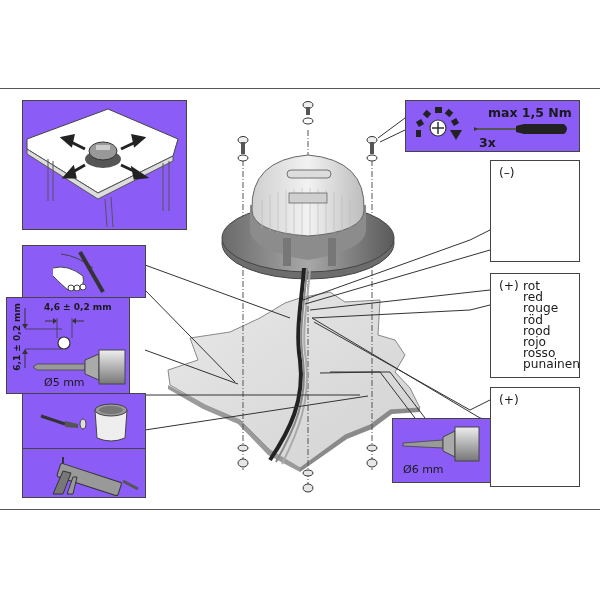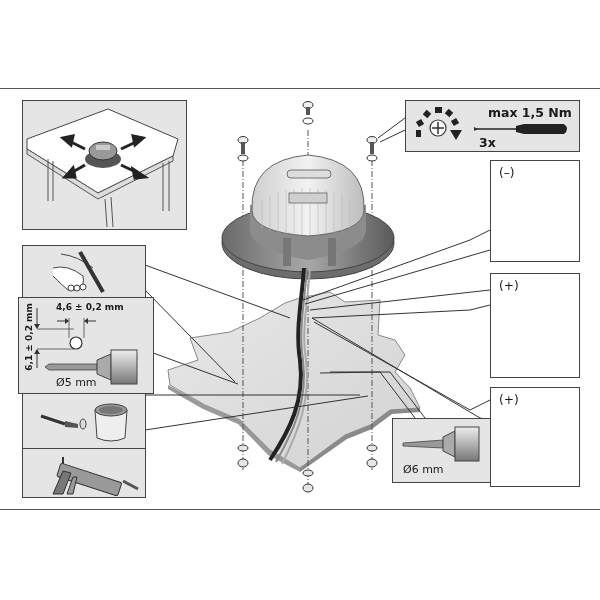--- a/index.html
+++ b/index.html
@@ -1,21 +1,21 @@
 <!DOCTYPE html>
 <html><head>
 <meta charset="utf-8">
 <style>
   html, body { margin:0; padding:0; background:#ffffff; }
   body { width:600px; height:600px; position:relative; overflow:hidden;
          font-family: "DejaVu Sans", "Liberation Sans", sans-serif; color:#1a1a1a; }
   .frame { position:absolute; left:-2px; top:88px; width:603px; height:422px;
            border:1.5px solid #555; box-sizing:border-box; }
   svg.art { position:absolute; left:0; top:0; }
-  .panel { position:absolute; border:1.5px solid #444; background:#e5e5e5; box-sizing:border-box; }
+  .panel { position:absolute; border:1.5px solid #444; background:#8b5cf6; box-sizing:border-box; }
   .label-box { position:absolute; border:1.5px solid #444; background:#fff; box-sizing:border-box;
                font-size:12.2px; line-height:11.2px; }
   .label-box .sign { position:absolute; left:8px; top:7px; }
   .label-box .words { position:absolute; left:32px; top:7px; }
   .label-box .words div { white-space:nowrap; }
   .torque-text { position:absolute; font-weight:bold; font-size:12.5px; white-space:nowrap; }
   .dim { position:absolute; font-weight:bold; font-size:9px; white-space:nowrap; }
   .drill-lbl { position:absolute; font-weight:normal; font-size:11px; white-space:nowrap; }
 </style>
 </head>
@@ -167,21 +167,21 @@
   <svg width="120" height="50" viewBox="0 0 120 50">
     <path d="M38,8 Q55,10 70,22" stroke="#444" fill="none"></path>
     <path d="M30,22 Q45,18 60,30 Q62,40 55,44 L45,44 Q40,40 30,30" fill="#fff" stroke="#444"></path>
     <line x1="57" y1="6" x2="80" y2="46" stroke="#333" stroke-width="4"></line>
     <circle cx="48" cy="42" r="3" fill="#fff" stroke="#444"></circle>
       <circle cx="54" cy="42" r="3" fill="#fff" stroke="#444"></circle>
     <circle cx="60" cy="41" r="3" fill="#fff" stroke="#444"></circle>
   </svg>
 </div>
 
-<div class="panel" style="left:18px;top:297px;width:136px;height:97px;">
+<div class="panel" style="left:6px;top:297px;width:124px;height:97px;">
   <svg width="120" height="94" viewBox="0 0 120 94" style="position:absolute;left:0;top:0;">
     <line x1="18" y1="10" x2="18" y2="30" stroke="#333"></line>
     <line x1="18" y1="52" x2="18" y2="70" stroke="#333"></line>
     <polygon points="15,26 21,26 18,31" fill="#333"></polygon>
     <polygon points="15,56 21,56 18,51" fill="#333"></polygon>
     <line x1="18" y1="31" x2="55" y2="31" stroke="#333" stroke-width="0.7"></line>
     <line x1="18" y1="51" x2="55" y2="51" stroke="#333" stroke-width="0.7"></line>
     <line x1="50" y1="20" x2="50" y2="40" stroke="#333" stroke-width="0.7"></line>
     <line x1="65" y1="20" x2="65" y2="40" stroke="#333" stroke-width="0.7"></line>
     <line x1="38" y1="23" x2="49" y2="23" stroke="#333"></line>
@@ -253,17 +253,27 @@
   </svg>
   <span class="drill-lbl" style="left:10px;top:44px;">Ø6 mm</span>
 </div>
 
 <div class="label-box" style="left:490px;top:160px;width:90px;height:102px;">
   <span class="sign">(–)</span>
 </div>
 
 <div class="label-box" style="left:490px;top:273px;width:90px;height:105px;">
   <span class="sign">(+)</span>
+  <div class="words">
+    <div>rot</div>
+    <div>red</div>
+    <div>rouge</div>
+    <div>röd</div>
+    <div>rood</div>
+    <div>rojo</div>
+    <div>rosso</div>
+    <div>punainen</div>
+  </div>
 </div>
 
 <div class="label-box" style="left:490px;top:387px;width:90px;height:100px;">
   <span class="sign">(+)</span>
 </div>
 
 </body></html>

